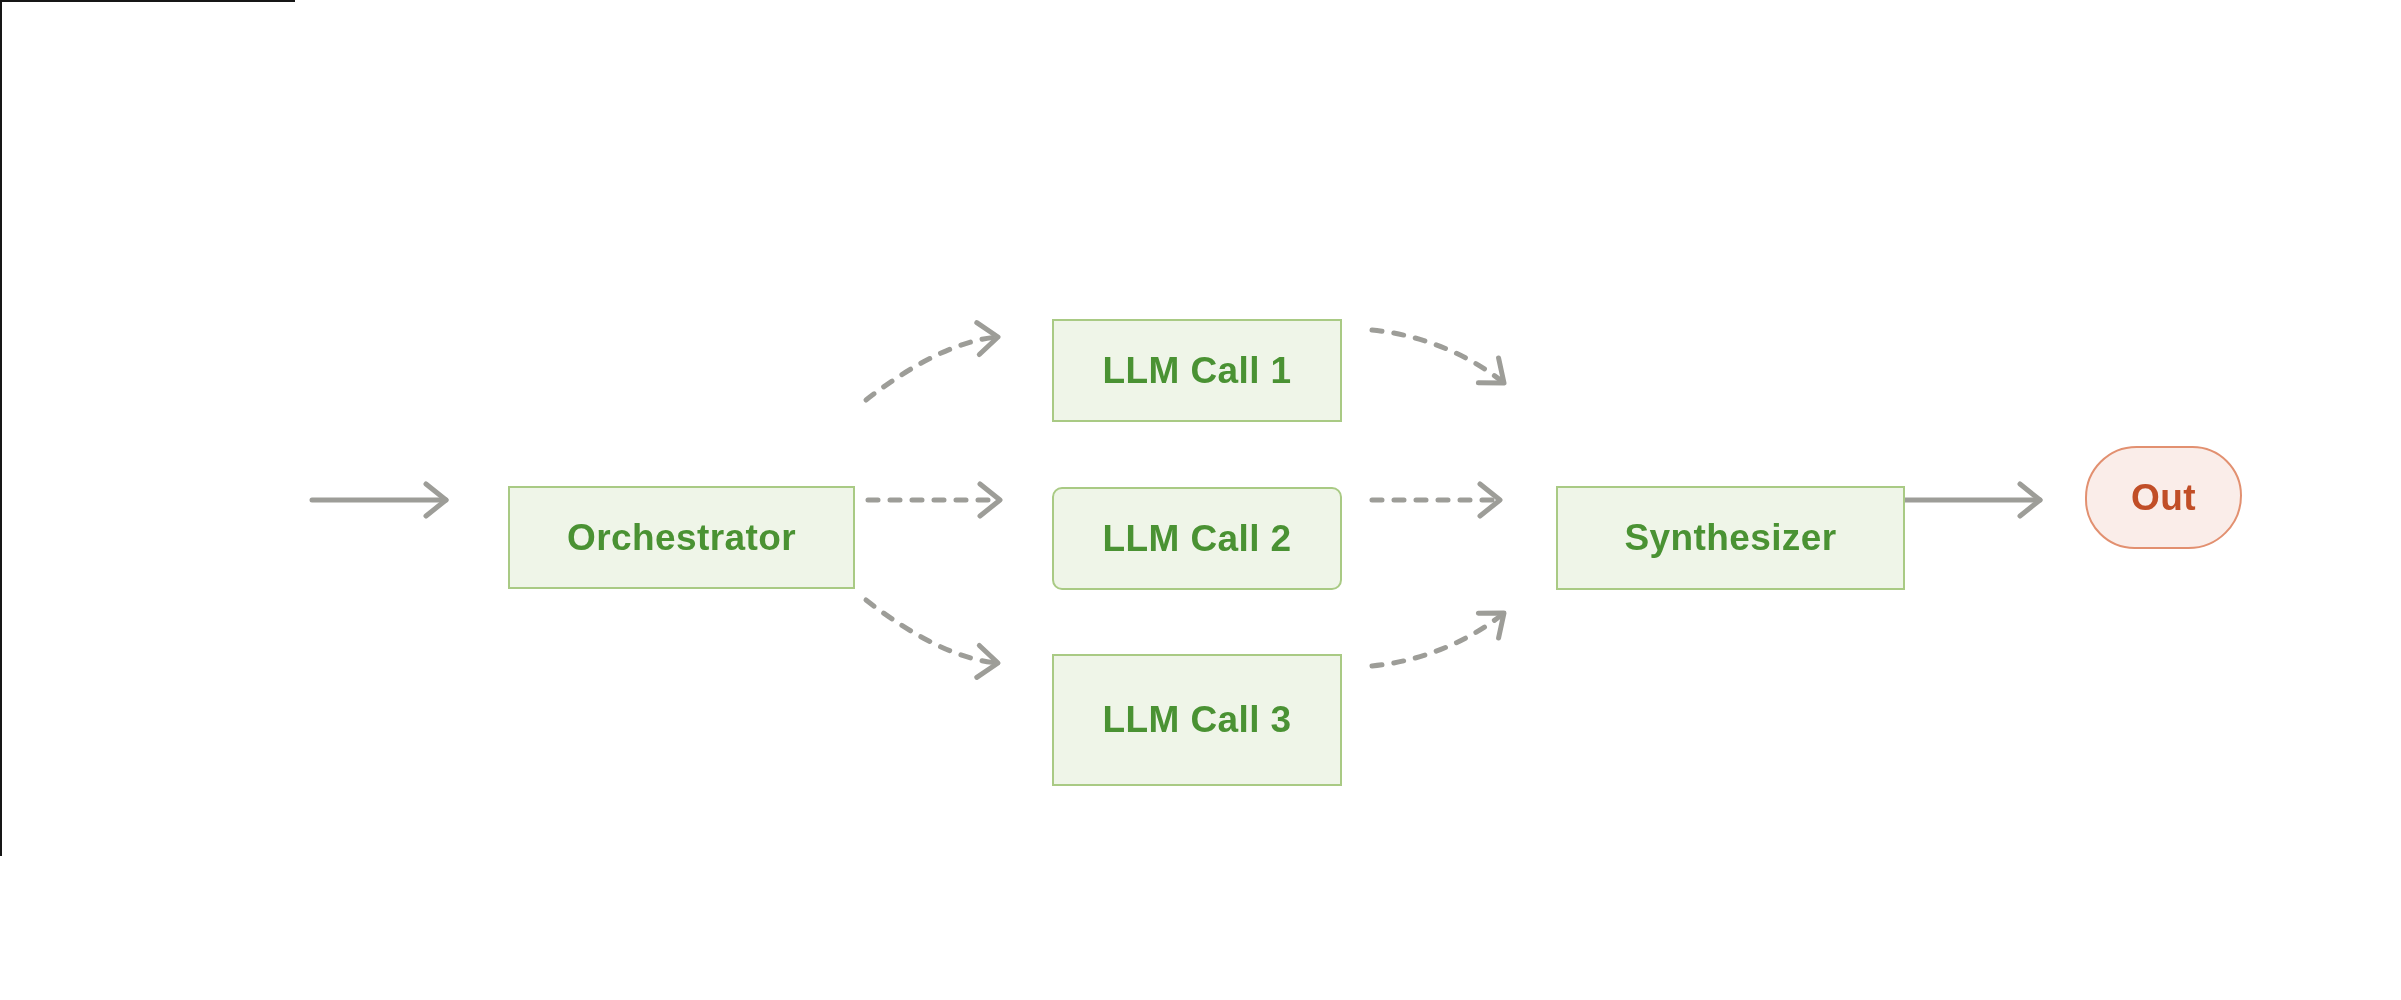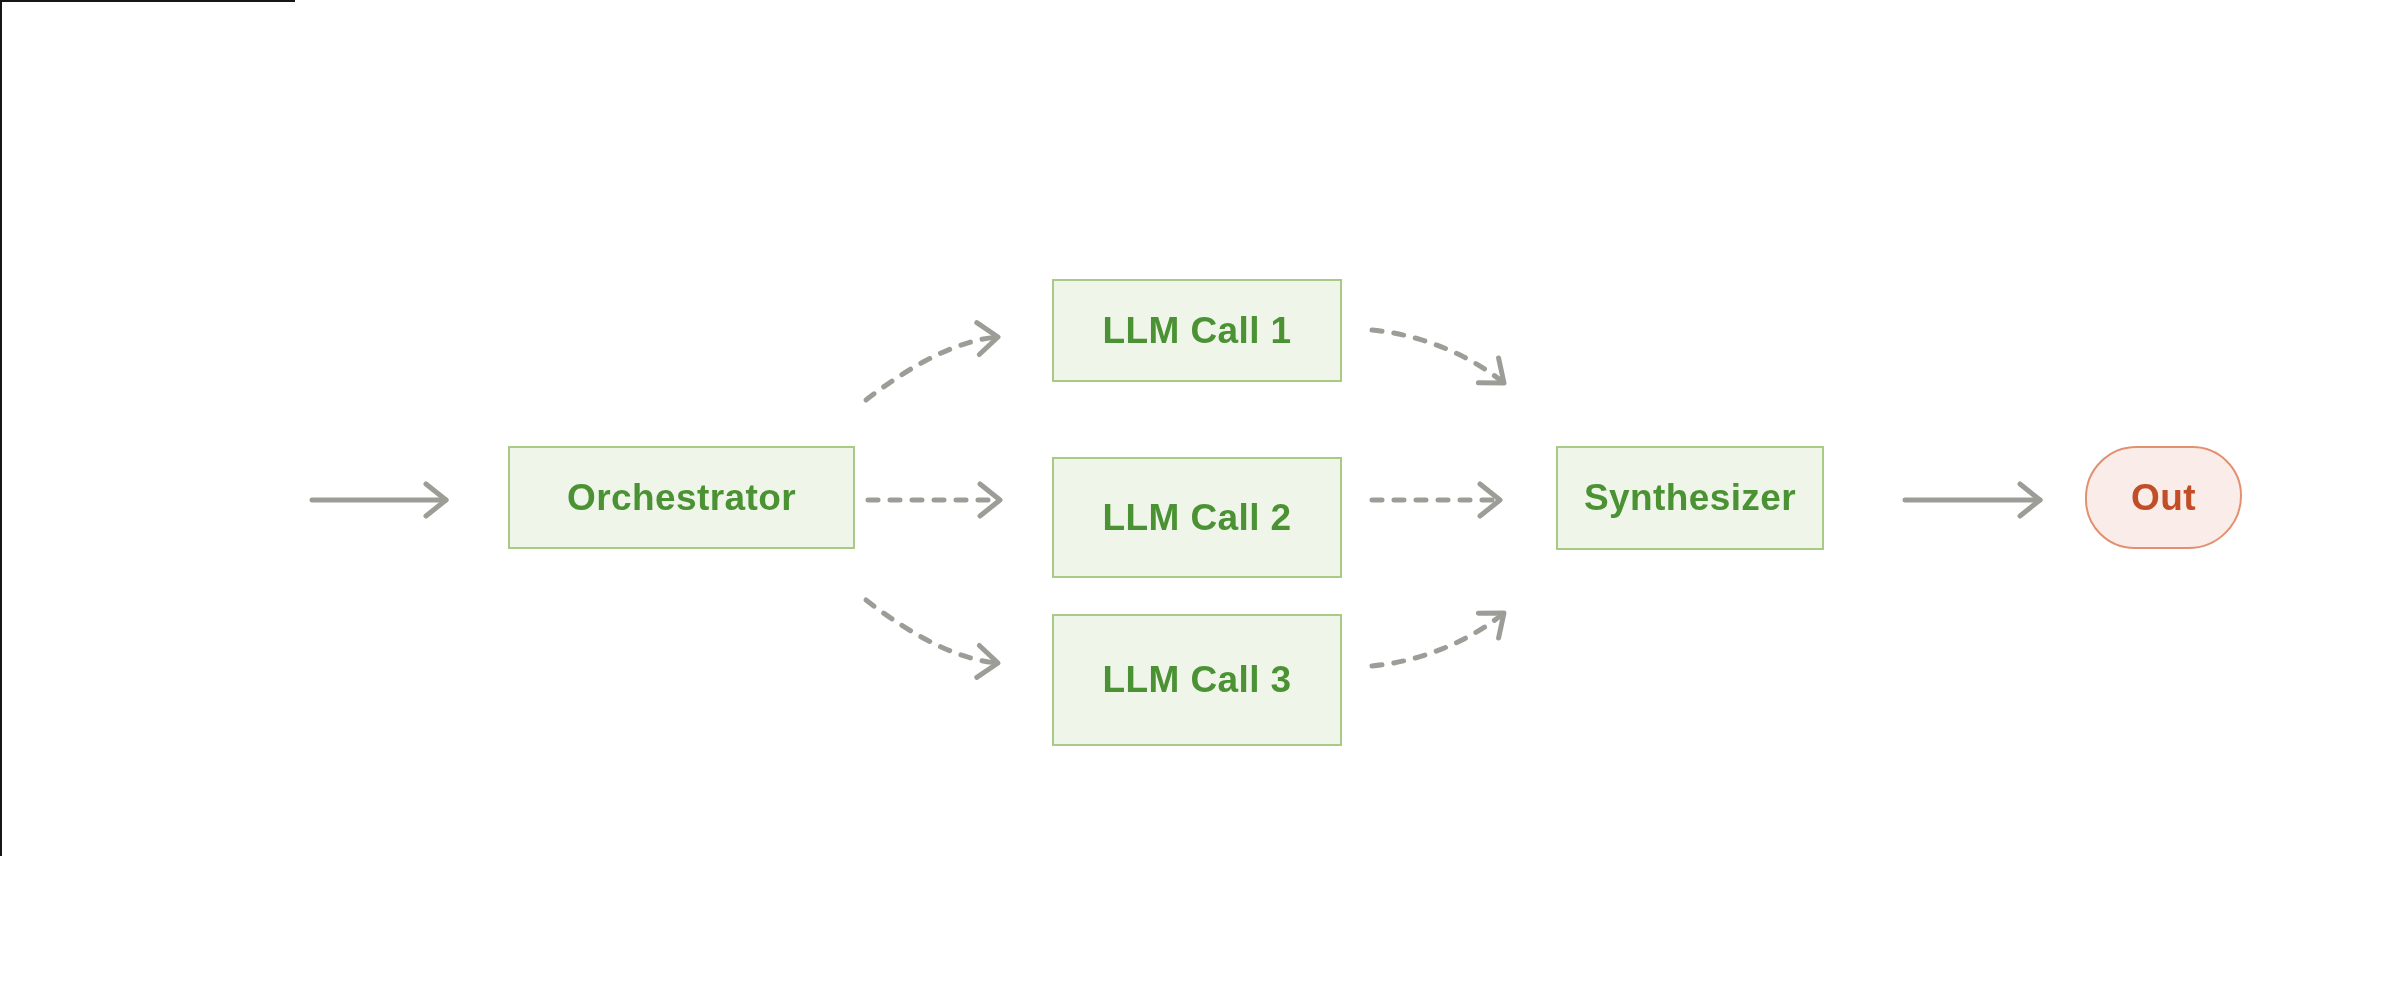--- a/index.html
+++ b/index.html
@@ -61,32 +61,33 @@
     justify-content:center;
     box-sizing:border-box;
     font-weight:700;
     font-size:37px;
     letter-spacing:0.4px;
   }
   .process{
     background:var(--process-fill);
     border:2px solid var(--process-border);
     color:var(--process-text);
+    margin-top:40px;
   }
   .terminal{
     background:var(--terminal-fill);
     border:2px solid var(--terminal-border);
     color:var(--terminal-text);
   }
   #node-in{left:162px;top:448px;width:120px;height:104px;border-radius:50% 48% 50% 52%;}
   #node-orchestrator{left:508px;top:446px;width:347px;height:103px;}
   #node-llm-call-1{left:1052px;top:279px;width:290px;height:103px;}
-  #node-llm-call-2{left:1052px;top:457px;width:290px;height:121px;}
+  #node-llm-call-2{left:1052px;top:447px;width:290px;height:103px;border-radius:10px;}
   #node-llm-call-3{left:1052px;top:614px;width:290px;height:132px;}
-  #node-synthesizer{left:1556px;top:446px;width:268px;height:104px;}
+  #node-synthesizer{left:1556px;top:446px;width:349px;height:104px;}
   #node-out{left:2085px;top:446px;width:157px;height:103px;border-radius:52px 50px 54px 50px;}
 </style>
 </head>
 <body>
 
 <div id="canvas">
 
   <div class="artifact-top"></div>
   <div class="artifact-left"></div>
 

